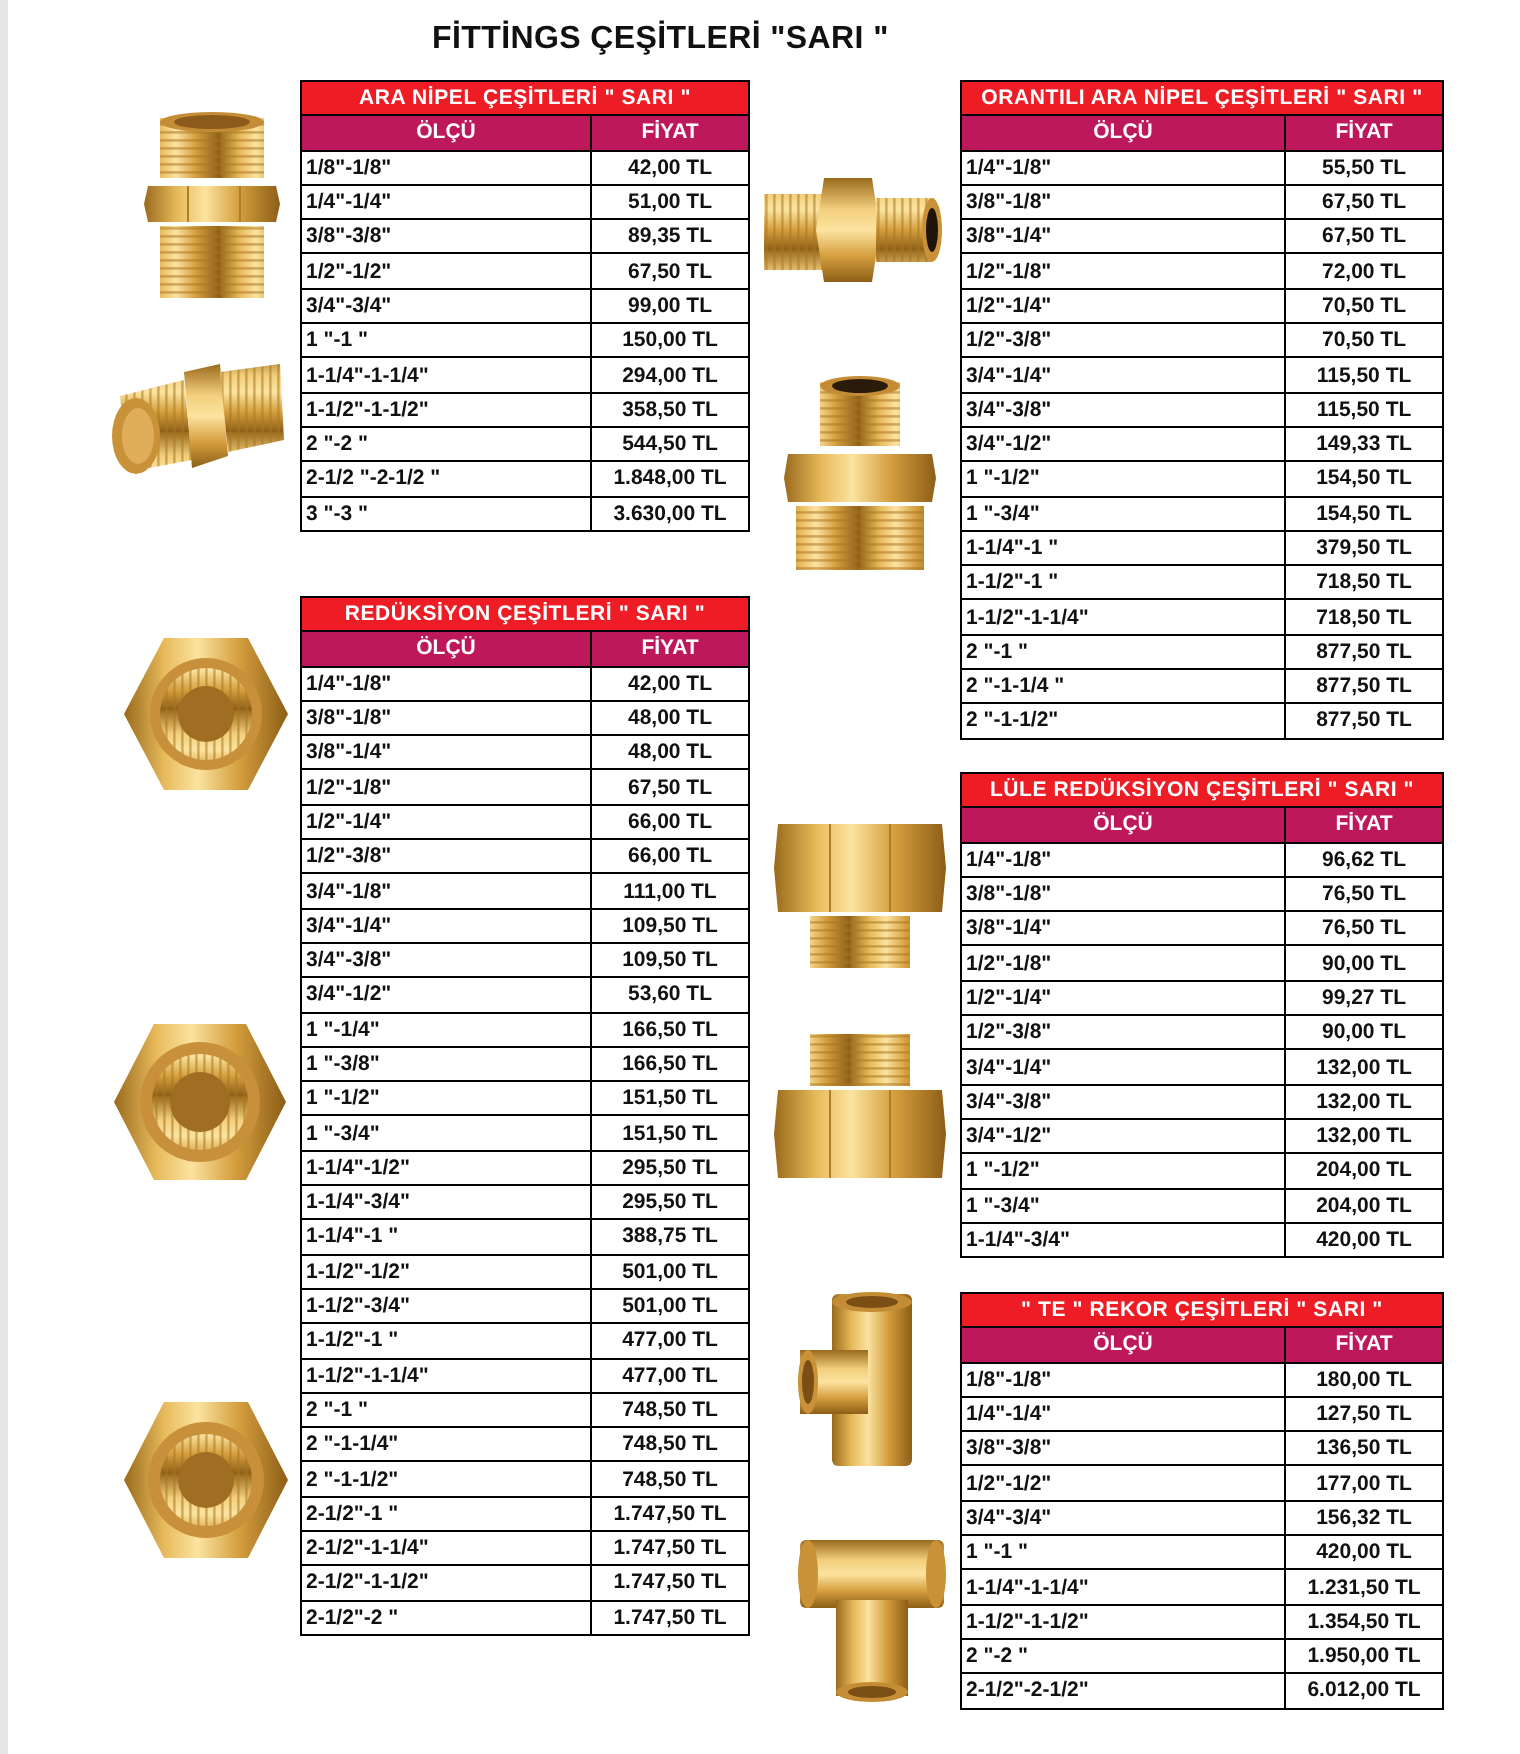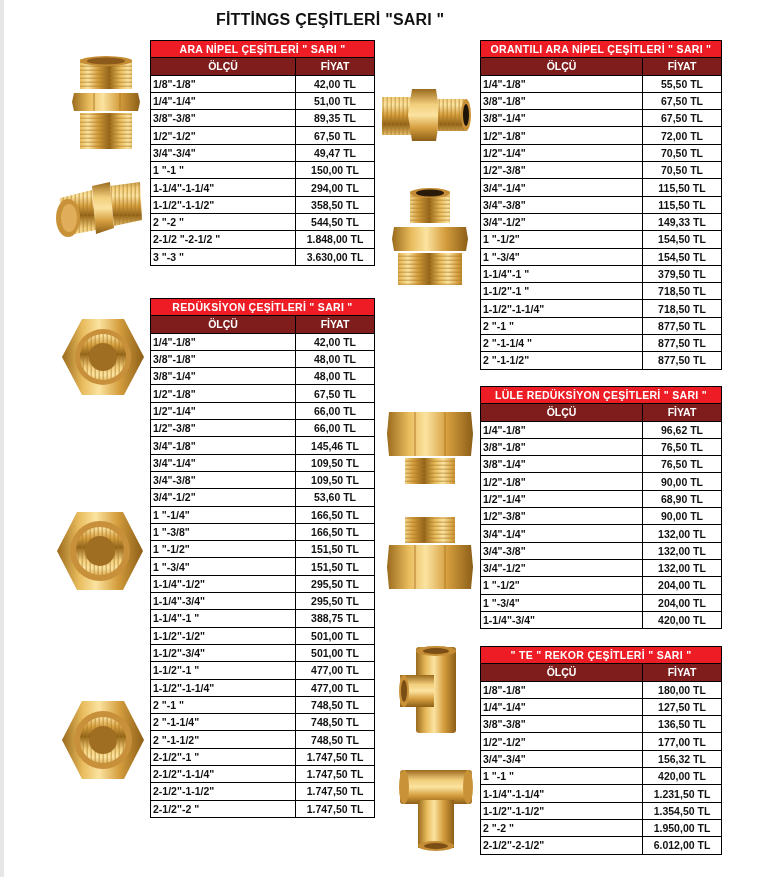--- a/index.html
+++ b/index.html
@@ -3,21 +3,21 @@
 <meta charset="utf-8">
 <style>
   * { box-sizing: border-box; margin: 0; padding: 0; }
   html, body { width: 760px; height: 877px; background: #ffffff; overflow: hidden; }
   body { position: relative; font-family: "Liberation Sans", "DejaVu Sans", sans-serif; }
   .left-edge { position: absolute; left: 0; top: 0; width: 4px; height: 877px; background: #e6e6e6; }
   .page-title { position: absolute; left: 216px; top: 11px; font-size: 16px; font-weight: bold; color: #111; letter-spacing: 0.2px; }
   .ptable { position: absolute; border-collapse: collapse; font-size: 10.5px; font-weight: bold; color: #111; }
   .ptable td, .ptable th { border: 1.5px solid #000; height: 17.3px; line-height: 14px; padding: 0 2px; white-space: nowrap; }
   .ptable .title-row th { background: #ee1c25; color: #fff; text-align: center; font-size: 10.5px; letter-spacing: 0.3px; }
-  .ptable .head-row th { background: #7f1d1d; color: #fff; text-align: center; }
+  .ptable .head-row th { background: #be185d; color: #fff; text-align: center; }
   .ptable td.size { text-align: left; }
   .ptable td.price { text-align: center; }
   #t-ara { left: 150px; top: 40px; width: 225px; }
   #t-ara col.c1 { width: 145px; }
   #t-red { left: 150px; top: 298px; width: 225px; }
   #t-red col.c1 { width: 145px; }
   #t-oran { left: 480px; top: 40px; width: 242px; }
   #t-oran col.c1 { width: 162px; }
   #t-lule { left: 480px; top: 386px; width: 242px; }
   #t-lule col.c1 { width: 162px; }
@@ -168,21 +168,21 @@
       <tr>
         <td class="size">3/8"-3/8"</td>
         <td class="price">89,35 TL</td>
       </tr>
       <tr>
         <td class="size">1/2"-1/2"</td>
         <td class="price">67,50 TL</td>
       </tr>
       <tr>
         <td class="size">3/4"-3/4"</td>
-        <td class="price">49,47 TL</td>
+        <td class="price">99,00 TL</td>
       </tr>
       <tr>
         <td class="size">1 "-1 "</td>
         <td class="price">150,00 TL</td>
       </tr>
       <tr>
         <td class="size">1-1/4"-1-1/4"</td>
         <td class="price">294,00 TL</td>
       </tr>
       <tr>
@@ -238,21 +238,21 @@
       <tr>
         <td class="size">1/2"-1/4"</td>
         <td class="price">66,00 TL</td>
       </tr>
       <tr>
         <td class="size">1/2"-3/8"</td>
         <td class="price">66,00 TL</td>
       </tr>
       <tr>
         <td class="size">3/4"-1/8"</td>
-        <td class="price">145,46 TL</td>
+        <td class="price">111,00 TL</td>
       </tr>
       <tr>
         <td class="size">3/4"-1/4"</td>
         <td class="price">109,50 TL</td>
       </tr>
       <tr>
         <td class="size">3/4"-3/8"</td>
         <td class="price">109,50 TL</td>
       </tr>
       <tr>
@@ -446,21 +446,21 @@
       <tr>
         <td class="size">3/8"-1/4"</td>
         <td class="price">76,50 TL</td>
       </tr>
       <tr>
         <td class="size">1/2"-1/8"</td>
         <td class="price">90,00 TL</td>
       </tr>
       <tr>
         <td class="size">1/2"-1/4"</td>
-        <td class="price">68,90 TL</td>
+        <td class="price">99,27 TL</td>
       </tr>
       <tr>
         <td class="size">1/2"-3/8"</td>
         <td class="price">90,00 TL</td>
       </tr>
       <tr>
         <td class="size">3/4"-1/4"</td>
         <td class="price">132,00 TL</td>
       </tr>
       <tr>

